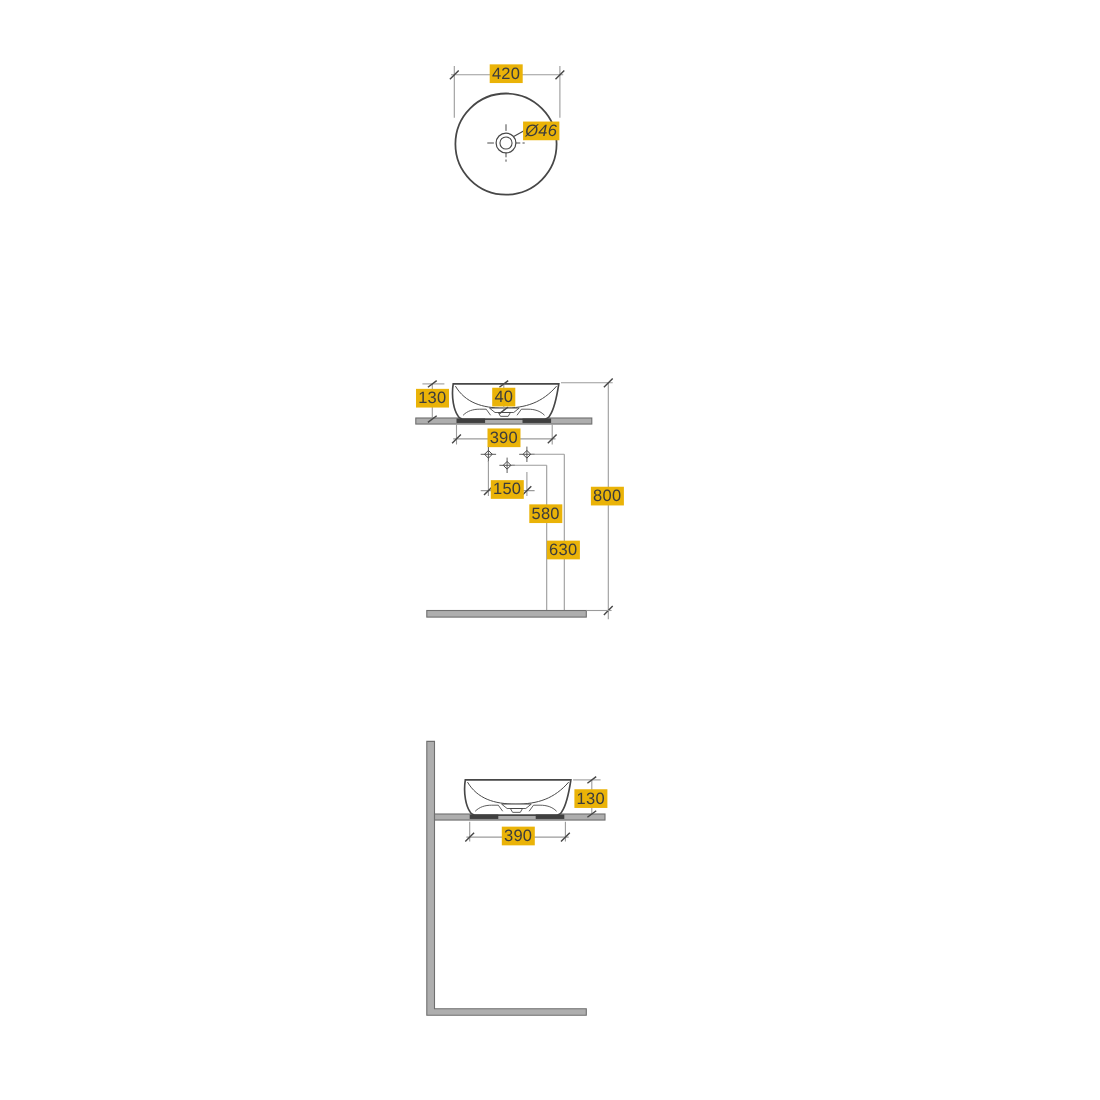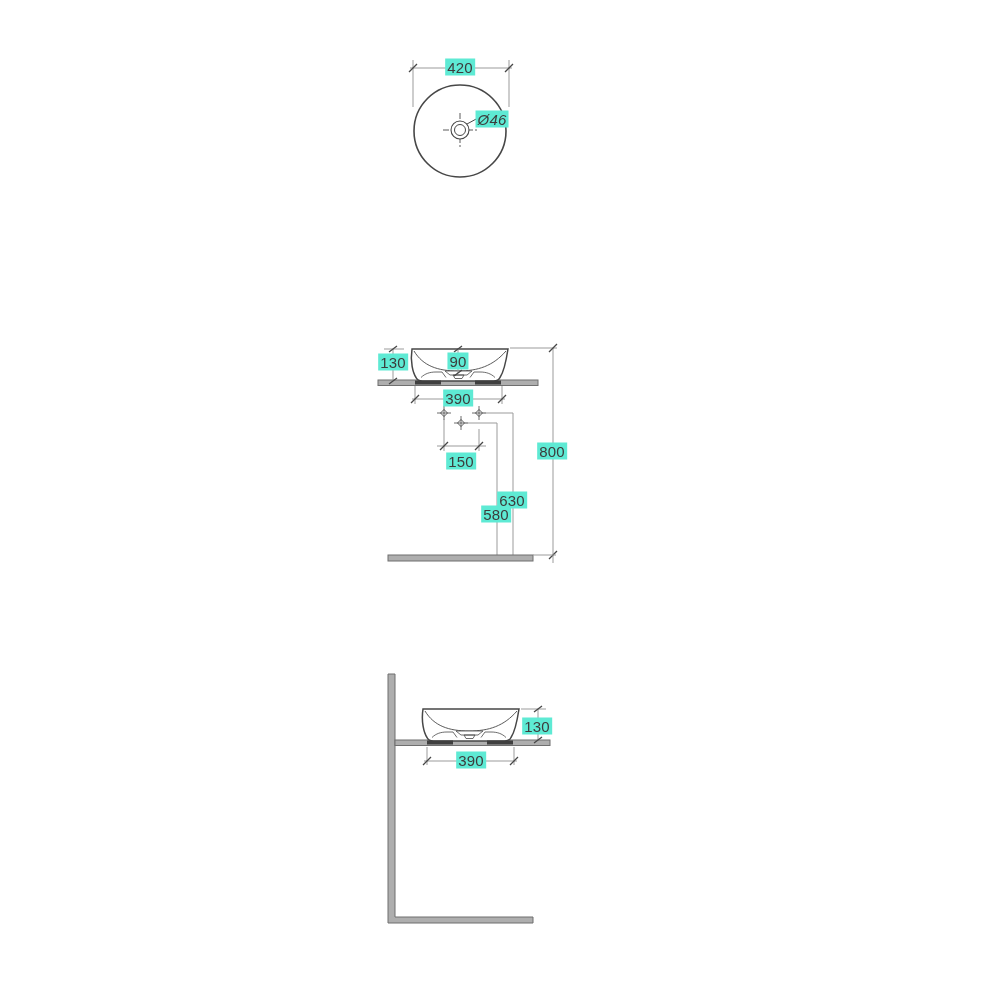--- a/index.html
+++ b/index.html
@@ -3,21 +3,21 @@
 <meta charset="utf-8">
 <style>
   html,body{margin:0;padding:0;background:#ffffff;}
   #canvas{
     position:relative;width:1000px;height:1000px;background:#ffffff;
     font-family:"Liberation Sans", sans-serif;overflow:hidden;
   }
   #linework{position:absolute;left:0;top:0;}
   .dim-label{
     position:absolute;transform:translate(-50%,-50%);
-    font-size:15px;line-height:1;color:#3c3c3c;background:#5eead4;
+    font-size:15px;line-height:1;color:#3c3c3c;background:#eab308;
     padding:1px 2px;white-space:nowrap;letter-spacing:0.2px;
   }
 </style>
 </head>
 <body>
 
 <div id="canvas">
 
   <svg id="linework" width="1000" height="1000" viewBox="0 0 1000 1000">
 
@@ -124,23 +124,23 @@
       <path d="M427,747 V765 M514,747 V765" stroke="#9b9b9b" stroke-width="1" fill="none"></path>
       <path d="M424,761 H517" stroke="#9b9b9b" stroke-width="1" fill="none"></path>
       <path d="M423,765 L431,757 M510,765 L518,757" stroke="#474747" stroke-width="1.3" fill="none"></path>
     </g>
   </svg>
 
   <div class="dim-label" style="left:460px;top:67px;">420</div>
   <div class="dim-label" style="left:492px;top:119px;font-style:italic;">Ø46</div>
 
   <div class="dim-label" style="left:393px;top:362px;">130</div>
-  <div class="dim-label" style="left:458px;top:361px;">90</div>
+  <div class="dim-label" style="left:458px;top:361px;">40</div>
   <div class="dim-label" style="left:458px;top:398px;">390</div>
-  <div class="dim-label" style="left:461px;top:445px;margin-top:16px;">150</div>
-  <div class="dim-label" style="left:496px;top:467px;margin-top:47px;">580</div>
+  <div class="dim-label" style="left:461px;top:445px;">150</div>
+  <div class="dim-label" style="left:496px;top:467px;">580</div>
   <div class="dim-label" style="left:512px;top:500px;">630</div>
   <div class="dim-label" style="left:552px;top:451px;">800</div>
 
   <div class="dim-label" style="left:537px;top:726px;">130</div>
   <div class="dim-label" style="left:471px;top:760px;">390</div>
 
 </div>
 
 </body></html>

